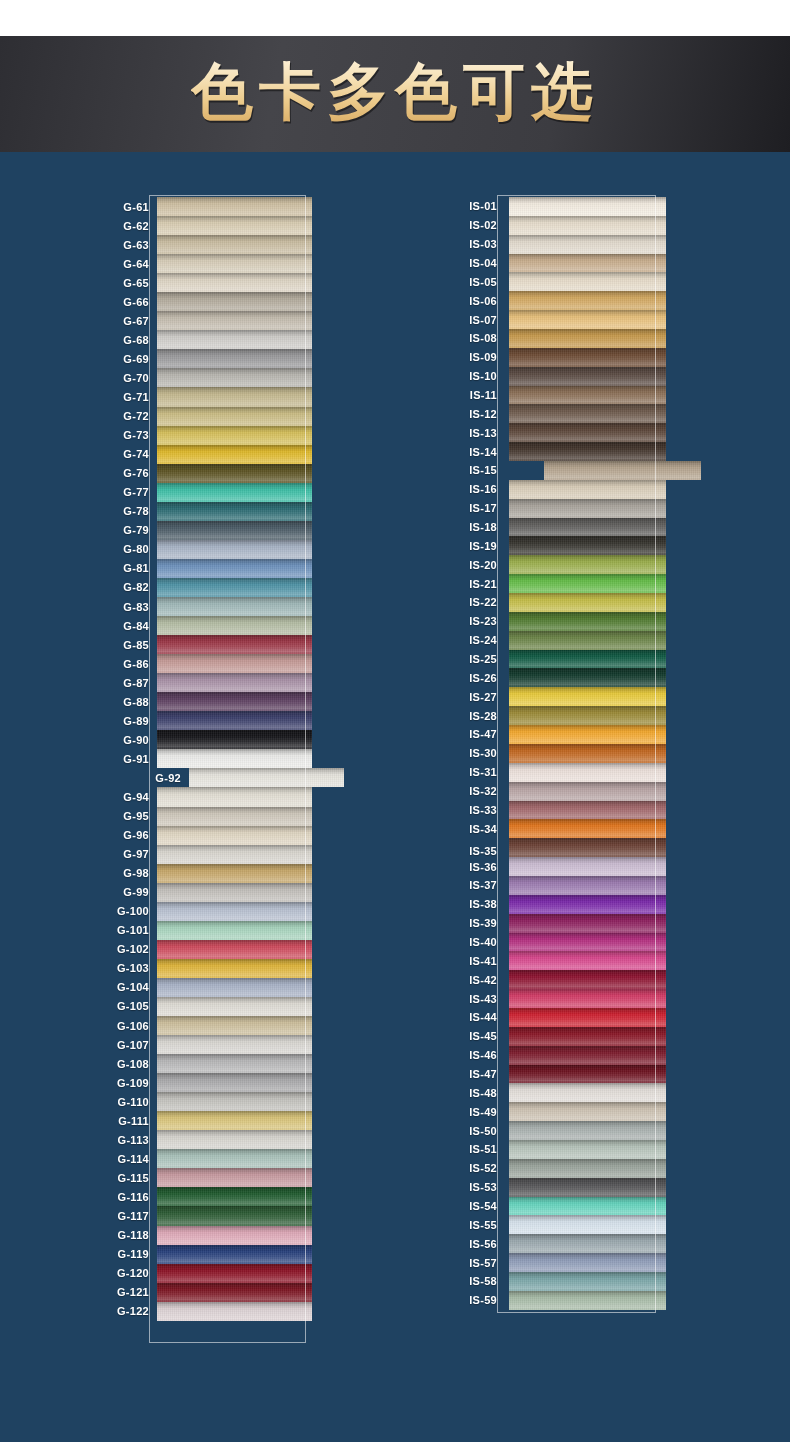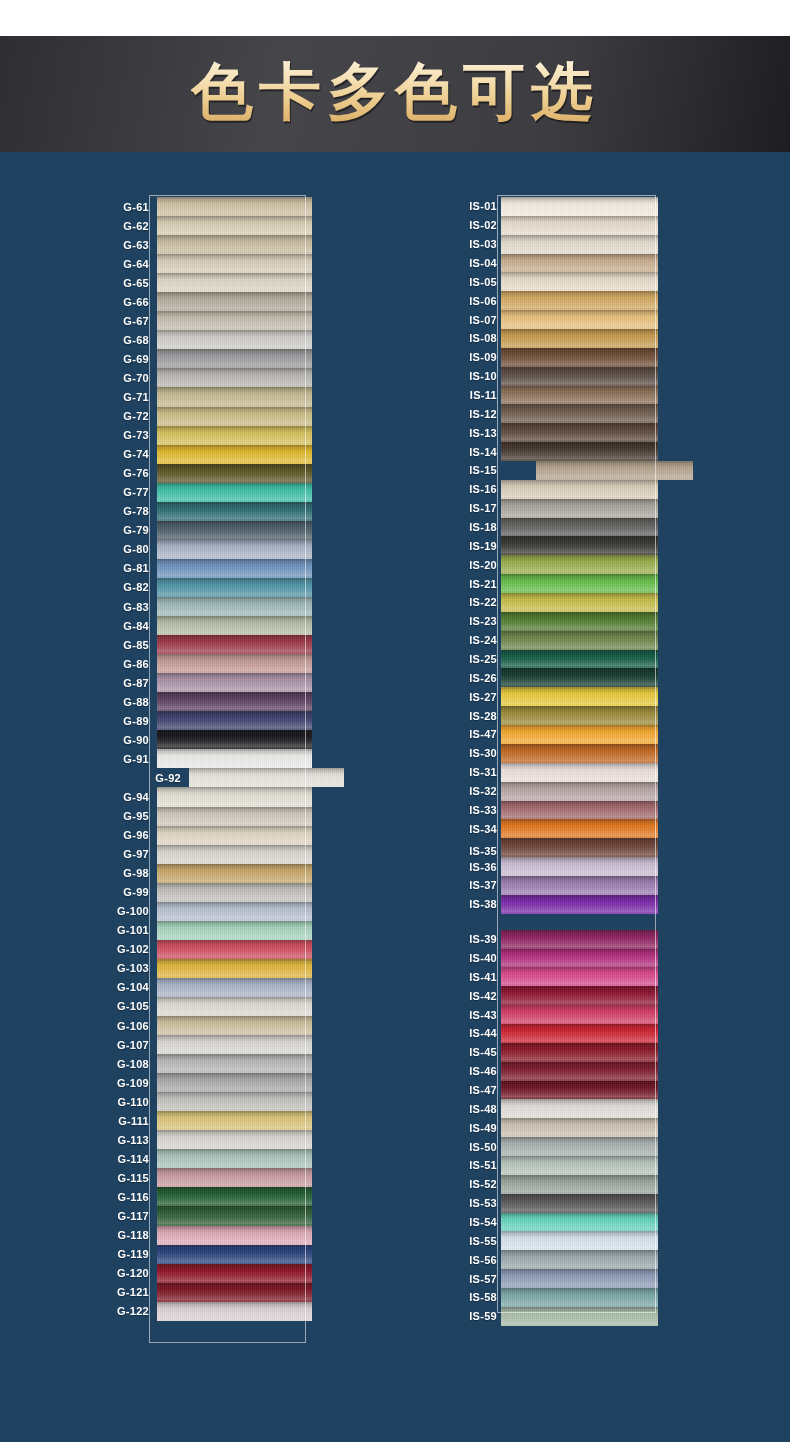--- a/index.html
+++ b/index.html
@@ -40,21 +40,21 @@
 
   .swatch-row{position:relative;display:flex;align-items:center;}
 
   .swatch-label{
     color:#ffffff;font-size:11px;font-weight:700;letter-spacing:.3px;
     text-align:right;white-space:nowrap;
     text-shadow:0 1px 1px rgba(0,0,0,.35);
     flex:0 0 auto;
   }
   #col-left .swatch-label{width:145px;padding-right:8px;}
-  #col-right .swatch-label{width:145px;padding-right:4px;}
+  #col-right .swatch-label{width:145px;padding-right:12px;}
 
   .swatch-band{
     position:relative;flex:0 0 auto;
     overflow:hidden;
   }
   #col-left .swatch-band{width:155px;}
   #col-right .swatch-band{width:157px;}
 
   
   .swatch-band .fab{position:absolute;inset:0;}
@@ -864,21 +864,21 @@
         </div>
       </div>
       <div class="swatch-row" style="height: 18.8644px;">
         <div class="swatch-label">IS-38</div>
         <div class="swatch-band" title="IS-38" style="height: 18.8644px;">
           <div class="fab" style="background: rgb(122, 40, 170);"></div>
           <div class="shade"></div>
           <div class="tex"></div>
         </div>
       </div>
-      <div class="swatch-row" style="height: 18.8644px; margin-top: 16px;">
+      <div class="swatch-row" style="height: 18.8644px;">
         <div class="swatch-label">IS-39</div>
         <div class="swatch-band" title="IS-39" style="height: 18.8644px;">
           <div class="fab" style="background: rgb(142, 31, 94);"></div>
           <div class="shade"></div>
           <div class="tex"></div>
         </div>
       </div>
       <div class="swatch-row" style="height: 18.8644px;">
         <div class="swatch-label">IS-40</div>
         <div class="swatch-band" title="IS-40" style="height: 18.8644px;">

